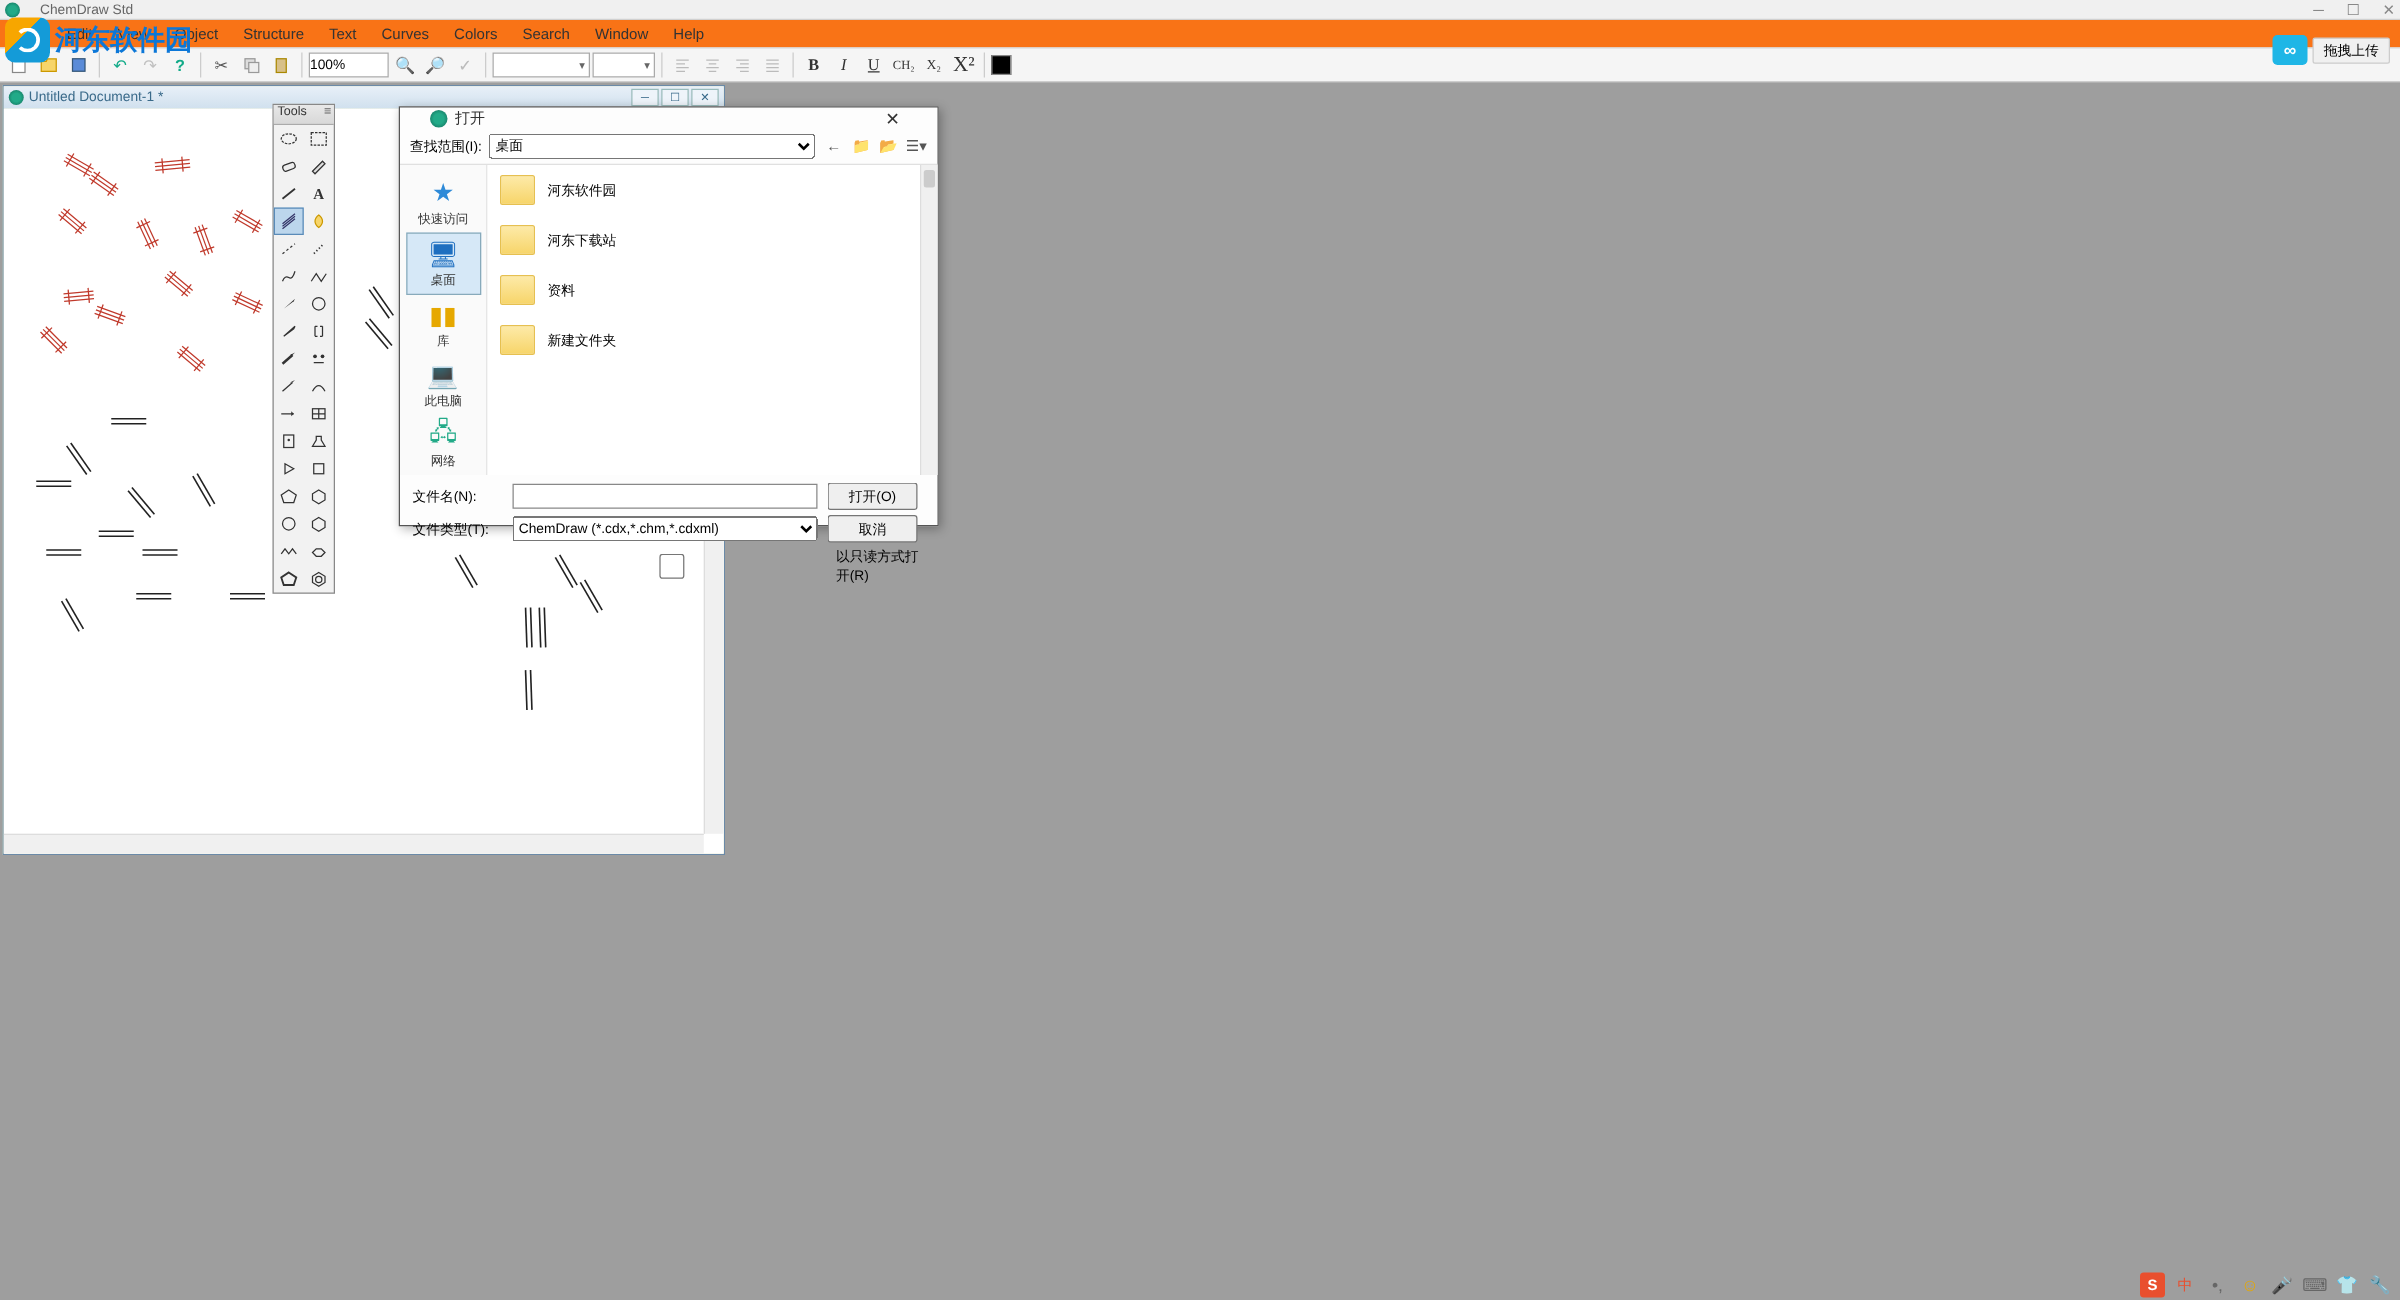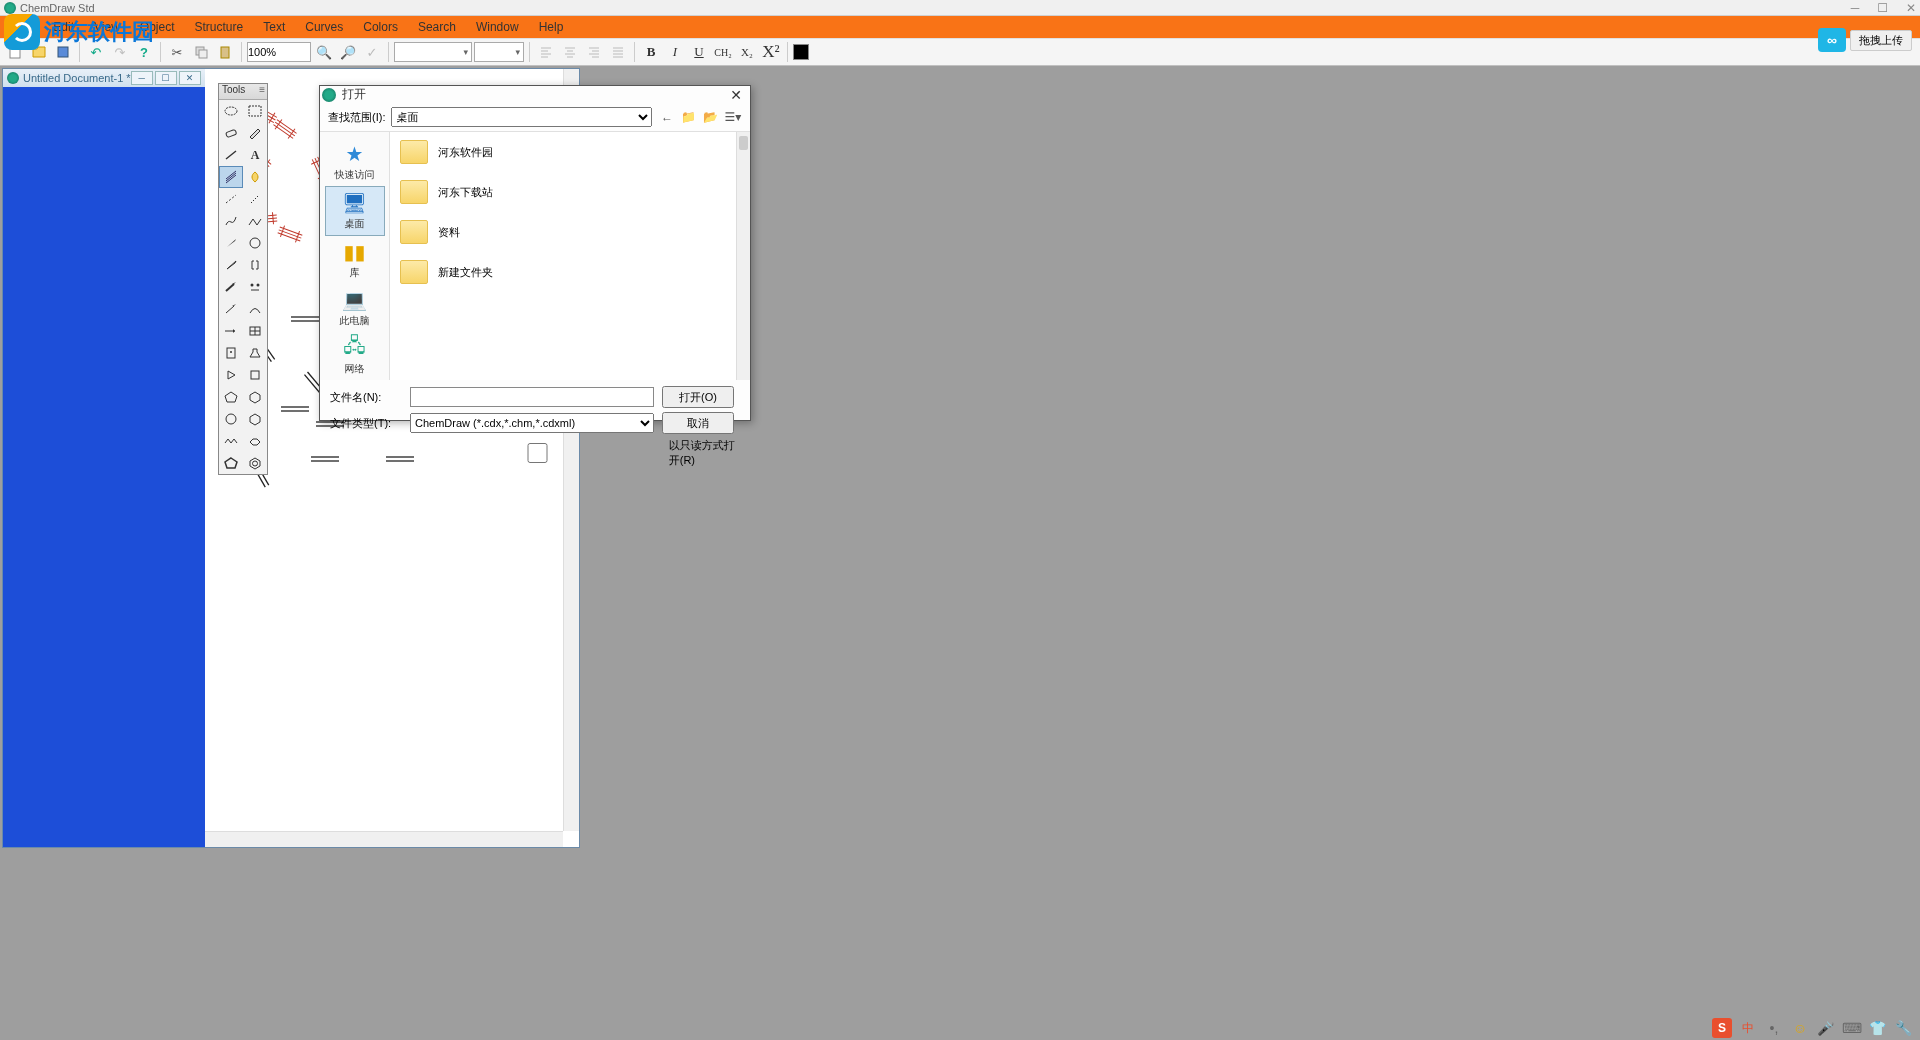--- a/index.html
+++ b/index.html
@@ -1,19 +1,19 @@
 <!DOCTYPE html>
 <html><head>
 <meta charset="utf-8">
 <style>
 * { box-sizing: border-box; margin: 0; padding: 0; font-family: "Microsoft YaHei", "Segoe UI", Arial, sans-serif; }
 body { background: #9e9e9e; width: 1920px; height: 1040px; overflow: hidden; position: relative; }
 
 
-.titlebar { height: 16px; background: #f0f0f0; display: flex; align-items: center; padding: 0 4px; border-bottom: 1px solid #d0d0d0; font-size: 11px; color: #666; }
+.titlebar { height: 16px; background: #f0f0f0; display: flex; align-items: center; padding: 0 4px; border-bottom: 1px solid #d0d0d0; font-size: 11px; color: #666; gap: 12px; }
 .titlebar .app-icon { width: 12px; height: 12px; background: radial-gradient(circle, #2a8 40%, #165 100%); border-radius: 50%; margin-right: 4px; }
 .titlebar .win-controls { margin-left: auto; display: flex; gap: 18px; color: #888; font-size: 12px; }
 .titlebar .win-controls span { cursor: pointer; }
 
 
 .watermark { position: absolute; top: 14px; left: 4px; z-index: 100; display: flex; align-items: center; font-size: 22px; font-weight: bold; color: #0b77d8; pointer-events: none; }
 .watermark .wm-icon { width: 36px; height: 36px; background: linear-gradient(135deg, #f7a600 40%, #149bd8 40%); border-radius: 8px; margin-right: 4px; position: relative; }
 .watermark .wm-icon::after { content: ""; position: absolute; inset: 8px; border: 3px solid #fff; border-radius: 50%; border-left-color: transparent; }
 
 
@@ -32,42 +32,42 @@
 .zoom-select { width: 64px; height: 20px; font-size: 11px; border: 1px solid #aaa; background: #fff; }
 .dropdown { width: 72px; height: 20px; border: 1px solid #aaa; background: #fff; display: inline-flex; align-items: center; justify-content: flex-end; padding-right: 3px; }
 .dropdown::after { content: "▾"; font-size: 9px; color: #666; }
 .format-btn { width: 22px; height: 22px; display: flex; align-items: center; justify-content: center; font-size: 13px; font-family: "Times New Roman", serif; cursor: pointer; color: #333; }
 .color-swatch { width: 16px; height: 16px; background: #000; border: 1px solid #888; }
 
 
 .mdi { position: absolute; top: 66px; left: 0; right: 0; bottom: 0; background: #9e9e9e; }
 
 
-.docwin { position: absolute; left: 2px; top: 2px; width: 578px; height: 780px; background: #1d4ed8; border: 1px solid #6b8aa8; display: flex; }
+.docwin { position: absolute; left: 2px; top: 2px; width: 578px; height: 616px; background: #fef9c3; border: 1px solid #6b8aa8; display: flex; flex-direction: column; }
 .docwin .doc-title { height: 18px; background: linear-gradient(#e8f0f8, #d0e0ee); display: flex; align-items: center; padding: 0 4px; font-size: 11px; color: #3a6a8a; }
 .docwin .doc-title .doc-icon { width: 12px; height: 12px; background: radial-gradient(circle, #2a8 40%, #165 100%); border-radius: 50%; margin-right: 4px; }
 .docwin .doc-title .doc-controls { margin-left: auto; display: flex; gap: 2px; }
 .docwin .doc-title .doc-controls span { width: 22px; height: 14px; background: #eef4fa; border: 1px solid #9bb; display: flex; align-items: center; justify-content: center; font-size: 9px; cursor: pointer; }
 .docwin .canvas-wrap { flex: 1; position: relative; overflow: hidden; background: #fff; }
 .docwin .canvas-wrap .scrollbar-v { position: absolute; right: 0; top: 0; bottom: 16px; width: 16px; background: #f0f0f0; border-left: 1px solid #ddd; }
 .docwin .canvas-wrap .scrollbar-h { position: absolute; left: 0; right: 16px; bottom: 0; height: 16px; background: #f0f0f0; border-top: 1px solid #ddd; }
 .docwin svg { position: absolute; left: 0; top: 0; }
 
 
 .tools-palette { position: absolute; left: 218px; top: 83px; width: 50px; background: #f2f2f2; border: 1px solid #888; z-index: 20; }
 .tools-palette .tp-title { height: 16px; background: linear-gradient(#e8e8e8, #d8d8d8); border-bottom: 1px solid #aaa; display: flex; align-items: flex-start; justify-content: space-between; padding: 0 3px; font-size: 10px; color: #333; }
 .tools-palette .tp-title .grip { font-size: 10px; letter-spacing: -1px; color: #666; }
 .tools-palette .tool-grid { display: grid; grid-template-columns: 24px 24px; }
 .tools-palette .tool-cell { width: 24px; height: 22px; border: 1px solid transparent; display: flex; align-items: center; justify-content: center; cursor: pointer; font-size: 12px; color: #333; }
 .tools-palette .tool-cell.selected { background: #bcd6ec; border: 1px solid #5a8bb8; }
 .tools-palette .tool-cell svg { pointer-events: none; }
 
 
 .open-dialog { position: absolute; left: 319px; top: 85px; width: 432px; height: 336px; background: #fdfdfd; border: 1px solid #555; box-shadow: 2px 2px 8px rgba(0,0,0,0.3); z-index: 30; display: flex; flex-direction: column; }
-.open-dialog .dlg-title { height: 24px; display: flex; align-items: center; padding: 0 2px; font-size: 12px; color: #333; }
+.open-dialog .dlg-title { height: 24px; display: flex; align-items: center; padding: 0 24px; font-size: 12px; color: #333; }
 .open-dialog .dlg-title .dlg-icon { width: 14px; height: 14px; background: radial-gradient(circle, #2a8 40%, #165 100%); border-radius: 50%; margin-right: 6px; }
 .open-dialog .dlg-title .dlg-close { margin-left: auto; font-size: 14px; cursor: pointer; padding: 0 6px; }
 .open-dialog .dlg-top { display: flex; align-items: center; padding: 4px 8px; gap: 6px; font-size: 11px; }
 .open-dialog .dlg-top select { flex: 1; height: 20px; font-size: 11px; }
 .open-dialog .nav-icons { display: flex; gap: 4px; }
 .open-dialog .nav-icons span { width: 18px; height: 18px; display: flex; align-items: center; justify-content: center; cursor: pointer; font-size: 12px; color: #555; }
 .open-dialog .dlg-body { flex: 1; display: flex; border-top: 1px solid #e0e0e0; }
 .open-dialog .places { width: 70px; background: #fafafa; border-right: 1px solid #e0e0e0; display: flex; flex-direction: column; align-items: center; padding-top: 6px; }
 .open-dialog .place { width: 60px; text-align: center; font-size: 10px; color: #333; padding: 4px 0; cursor: pointer; }
 .open-dialog .place.selected { background: #d6e8f7; border: 1px solid #8ab; }

